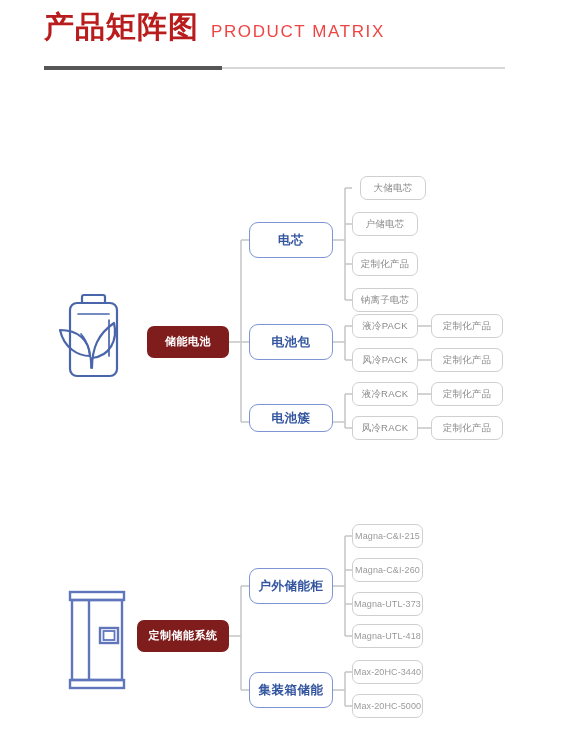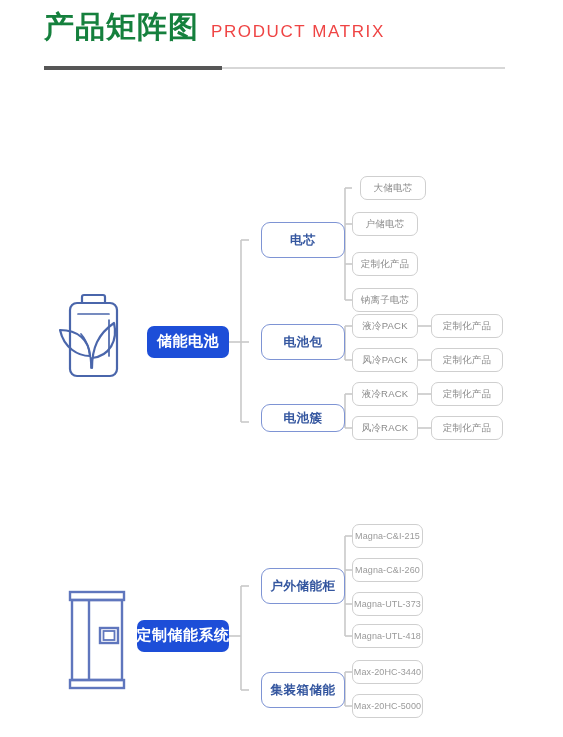--- a/index.html
+++ b/index.html
@@ -16,21 +16,21 @@
     background: #ffffff;
   }
 
   
   #header { position: absolute; left: 0; top: 0; width: 563px; height: 90px; }
   #title-row {
     position: absolute; left: 44px; top: 12px;
     display: flex; align-items: baseline; gap: 12px;
   }
   #title-cn {
-    font-size: 30px; font-weight: bold; color: #15803d;
+    font-size: 30px; font-weight: bold; color: #b91c1c;
     letter-spacing: 1px; line-height: 1;
     font-family: "DejaVu Sans", "Liberation Sans", sans-serif;
   }
   #title-en {
     font-size: 17px; font-weight: 400; color: #ef4444;
     letter-spacing: 1.6px; line-height: 1;
   }
   #divider { position: absolute; left: 44px; top: 66px; width: 461px; height: 4px; }
   #divider-dark { position: absolute; left: 0; top: 0; width: 178px; height: 4px; background: #565656; }
   #divider-light { position: absolute; left: 178px; top: 1px; width: 283px; height: 2px; background: #d7d7d7; }
@@ -48,38 +48,37 @@
   
   .node {
     position: absolute;
     display: flex; align-items: center; justify-content: center;
     text-align: center;
     border-radius: 8px;
     line-height: 1.15;
     white-space: nowrap;
   }
   .node-root {
-    background: #1d4ed8;
+    background: #7f1d1d;
     color: #ffffff;
-    font-size: 15px;
+    font-size: 11px;
     font-weight: bold;
     letter-spacing: 0.5px;
     border-radius: 7px;
     font-family: "DejaVu Sans", "Liberation Sans", sans-serif;
   }
   .node-mid {
     background: #ffffff;
     color: #34569f;
     font-size: 12.5px;
     font-weight: bold;
     letter-spacing: 0.5px;
     border: 1.4px solid #7e94d4;
     border-radius: 9px;
     font-family: "DejaVu Sans", "Liberation Sans", sans-serif;
-    margin-left: 12px;
   }
   .node-leaf {
     background: #ffffff;
     color: #8a8a8a;
     font-size: 9.5px;
     font-weight: 400;
     border: 1px solid #cfcfcf;
     border-radius: 7px;
     letter-spacing: 0.2px;
   }

